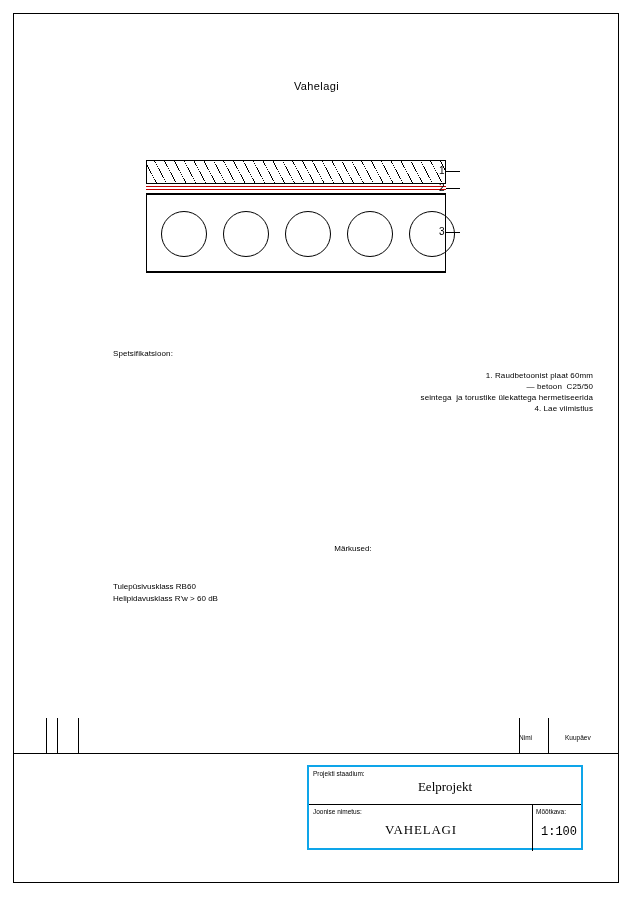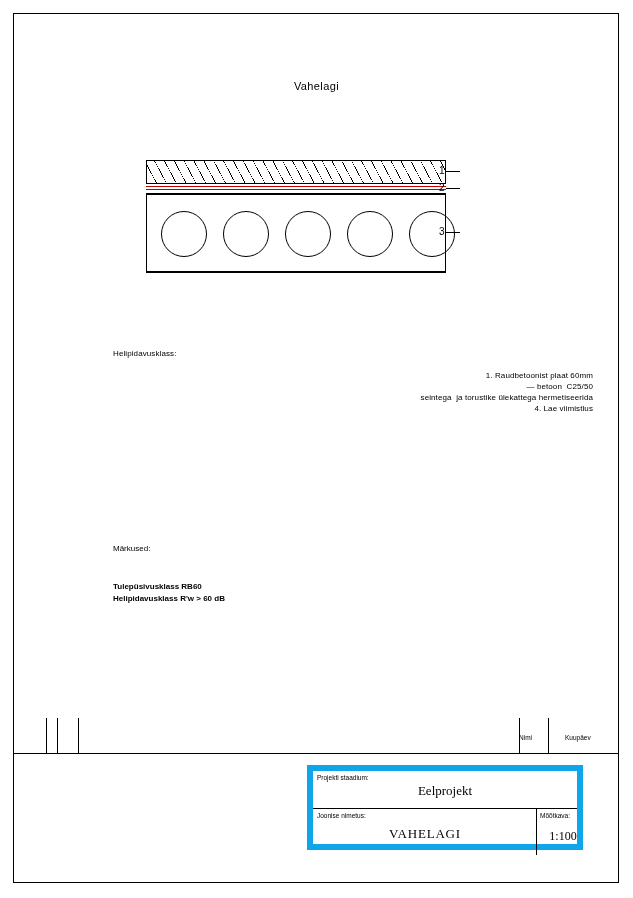--- a/index.html
+++ b/index.html
@@ -135,24 +135,24 @@
   #notes-block {
     position: absolute;
     left: 113px;
     top: 543px;
     width: 480px;
     font-size: 8px;
     line-height: 12px;
   }
   #notes-block .notes-heading {
     margin-bottom: 26px;
+    text-align: center;
   }
   #notes-block .note-line {
     line-height: 12px;
-    font-weight: bold;
   }
 
   
   .tick-v {
     position: absolute;
     width: 1px;
     background: #000000;
   }
   #bottom-rule {
     position: absolute;
@@ -163,21 +163,21 @@
     background: #000000;
   }
 
   
   #title-block {
     position: absolute;
     left: 307px;
     top: 765px;
     width: 276px;
     height: 85px;
-    border: 6px solid #0ea5e9;
+    border: 2px solid #0ea5e9;
     box-sizing: border-box;
     background: #ffffff;
   }
   #tb-row-stage {
     position: absolute;
     left: 0;
     top: 0;
     width: 100%;
     height: 38px;
     border-bottom: 1px solid #000000;
@@ -242,21 +242,21 @@
     left: 3px;
     top: 3px;
     font-size: 6.5px;
   }
   #tb-scale-value {
     position: absolute;
     left: 0;
     top: 20px;
     width: 52px;
     text-align: center;
-    font-family: Liberation Serif, serif;
+    font-family: Liberation Mono, monospace;
     font-size: 12px;
   }
 
   
   #sheet-header-labels {
     position: absolute;
     left: 505px;
     top: 734px;
     width: 110px;
     height: 18px;
@@ -294,21 +294,21 @@
   <div class="leader-line" style="left:300px; top:11px; width:14px;"></div>
   <div class="leader-line" style="left:300px; top:28px; width:14px;"></div>
   <div class="leader-line" style="left:300px; top:72px; width:14px;"></div>
 
   <div class="leader-num" style="left:293px; top:6px;">1</div>
   <div class="leader-num" style="left:293px; top:23px;">2</div>
   <div class="leader-num" style="left:293px; top:67px;">3</div>
 </div>
 
 <div id="spec-block">
-  <div class="spec-heading">Helipidavusklass:</div>
+  <div class="spec-heading">Spetsifikatsioon:</div>
   <div class="spec-line">1. Raudbetoonist plaat 60mm</div>
   <div class="spec-line">— betoon  C25/50</div>
   <div class="spec-line">seintega  ja torustike ülekattega hermetiseerida</div>
   <div class="spec-line">4. Lae viimistlus</div>
 </div>
 
 <div id="notes-block">
   <div class="notes-heading">Märkused:</div>
   <div class="note-line">Tulepüsivusklass  RB60</div>
   <div class="note-line">Helipidavusklass  R'w &gt; 60 dB</div>

